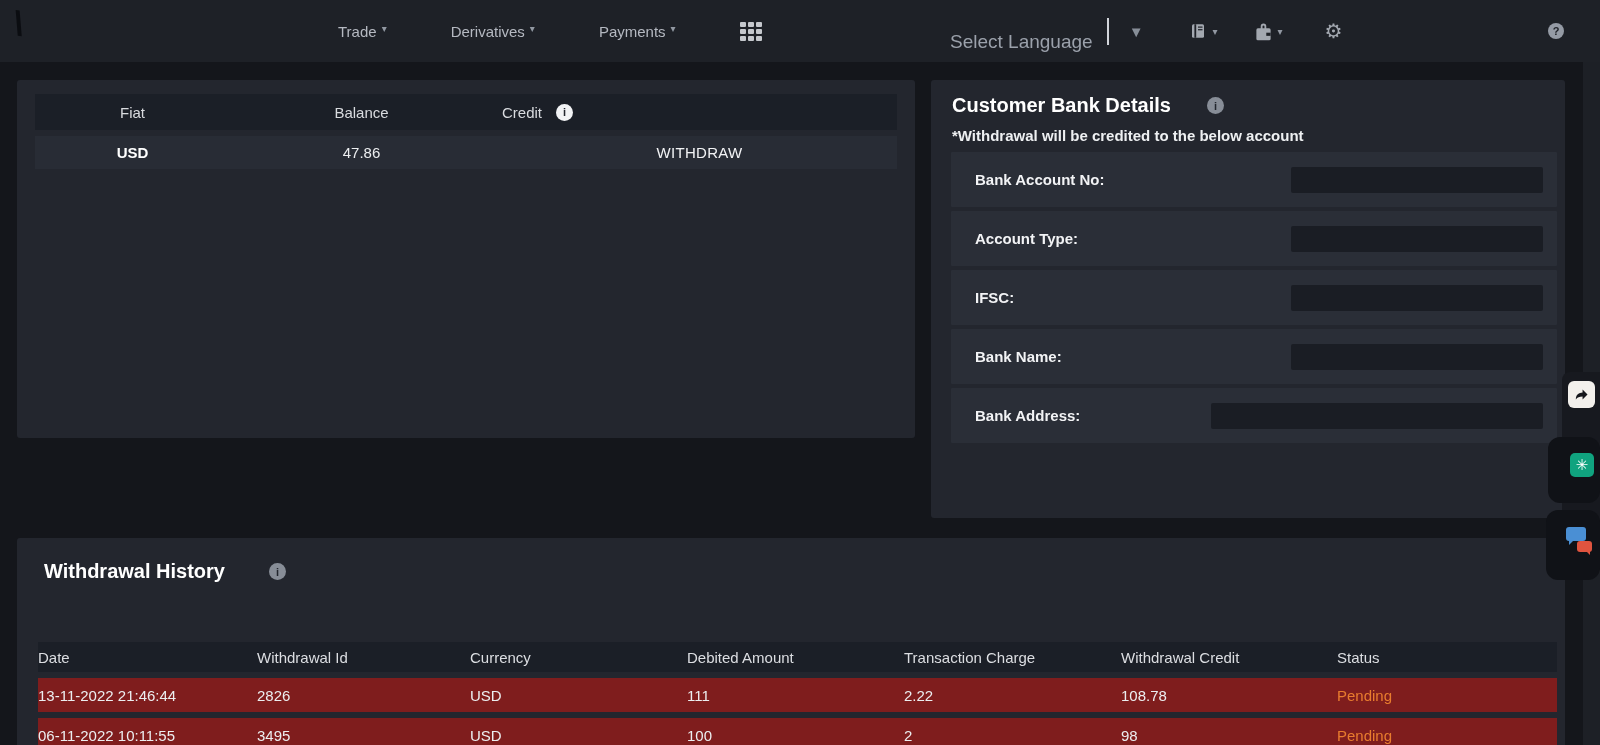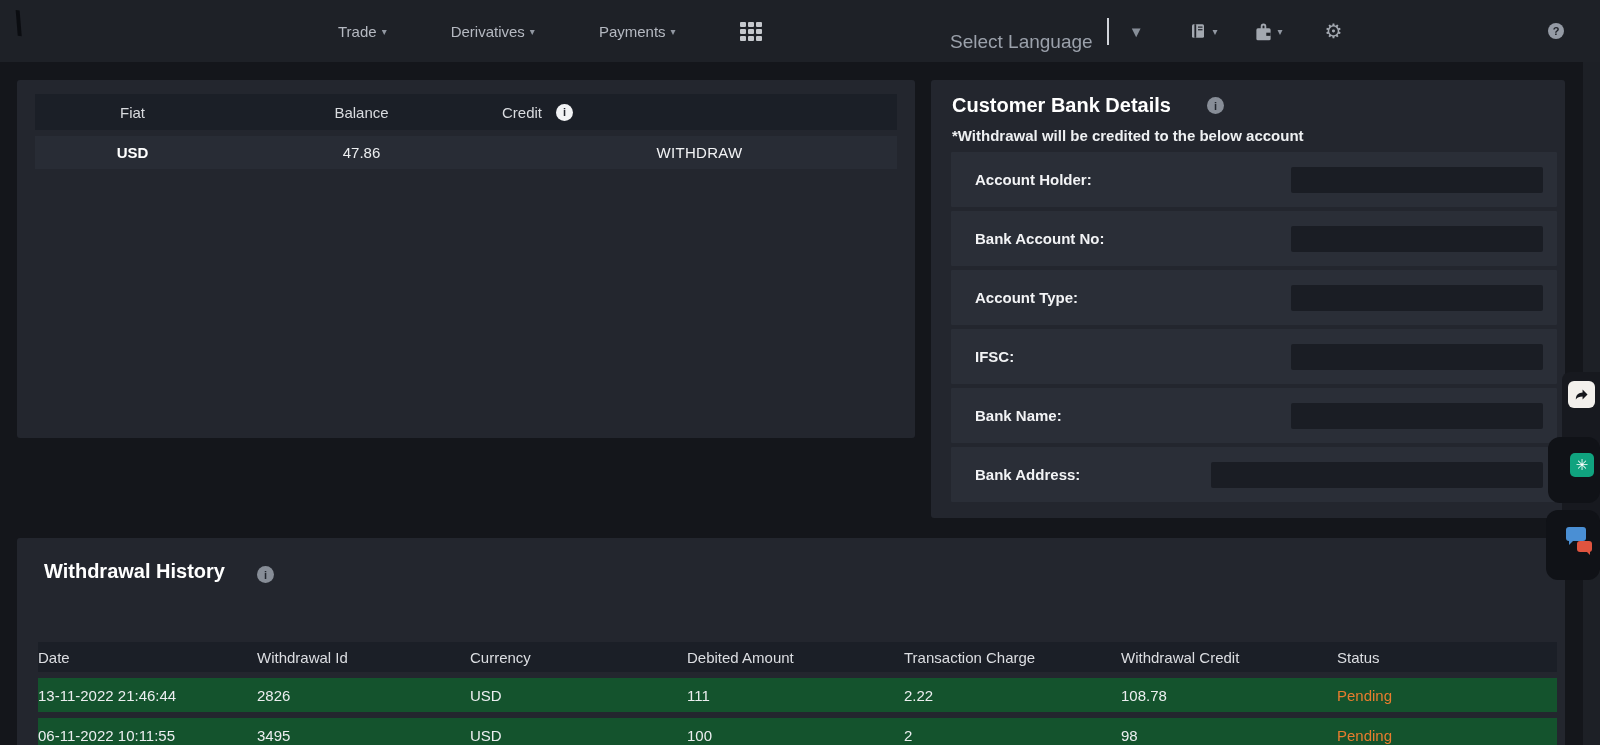--- a/index.html
+++ b/index.html
@@ -20,21 +20,21 @@
     position:absolute; left:14px; top:4px;
     font-size:34px; font-weight:bold; color:#0b0d11;
     transform:rotate(6deg);
   }
   .nav {
     position:absolute; left:338px; top:0; height:62px;
     display:flex; align-items:center; gap:64px;
   }
   .nav-item {
     font-size:15px; color:#b5b9c1; cursor:pointer;
-    display:flex; align-items:center;
+    display:flex; 
   }
   .nav-caret { font-size:10px; color:#9298a2; margin-left:5px; }
   .grid-icon {
     display:grid; grid-template-columns:repeat(3,6px);
     grid-auto-rows:5px; gap:2px; cursor:pointer;
   }
   .grid-icon i { background:#c5c8cd; border-radius:1px; }
 
   .right-cluster {
     position:absolute; left:950px; top:0; height:62px;
@@ -106,30 +106,30 @@
     width:252px; height:26px; background:#1a1d24;
     border:none; border-radius:2px; outline:none;
     color:#e8eaed; font-size:14px; padding:0 8px;
     font-family:"Liberation Sans", sans-serif;
   }
   .field-input.wide { width:332px; }
 
   
   .wh-title-row {
     position:absolute; left:27px; top:22px;
-    display:flex; align-items:flex-end; gap:32px;
+    display:flex; align-items:center; gap:44px;
   }
   .wh-table { position:absolute; left:21px; right:8px; top:68px; }
   .wh-grid {
     display:grid;
     grid-template-columns:219px 213px 217px 217px 217px 216px 1fr;
     align-items:center; font-size:15px;margin-top:36px;
   }
   .wh-head { background:#1b1f27; height:30px; color:#dcdee2; }
-  .wh-row  { background:#14532d; height:34px; margin-top:6px; color:#eceef0; }
+  .wh-row  { background:#7f1d1d; height:34px; margin-top:6px; color:#eceef0; }
   .wh-row.partial { height:30px; }
   .status-pending { color:#e87c2e; }
 
   
   .scroll-strip {
     position:absolute; right:0; top:62px; width:17px; height:683px;
     background:#1d2026;
   }
   .ext-dock {
     position:absolute; right:0; top:372px; width:38px; height:198px;
@@ -244,24 +244,20 @@
 
 <div class="panel" id="bank-panel">
   <div class="bank-title-row">
     <span class="panel-title">Customer Bank Details</span>
     <span class="info-badge info-gray">i</span>
   </div>
   <div class="bank-note">*Withdrawal will be credited to the below account</div>
 
   <div class="bank-fields">
     <div class="field-row">
-      <span class="field-label">Account Holder:</span>
-      <input class="field-input" value="" style="">
-    </div>
-    <div class="field-row">
       <span class="field-label">Bank Account No:</span>
       <input class="field-input" value="" style="">
     </div>
     <div class="field-row">
       <span class="field-label">Account Type:</span>
       <input class="field-input" value="" style="">
     </div>
     <div class="field-row">
       <span class="field-label">IFSC:</span>
       <input class="field-input" value="" style="">

